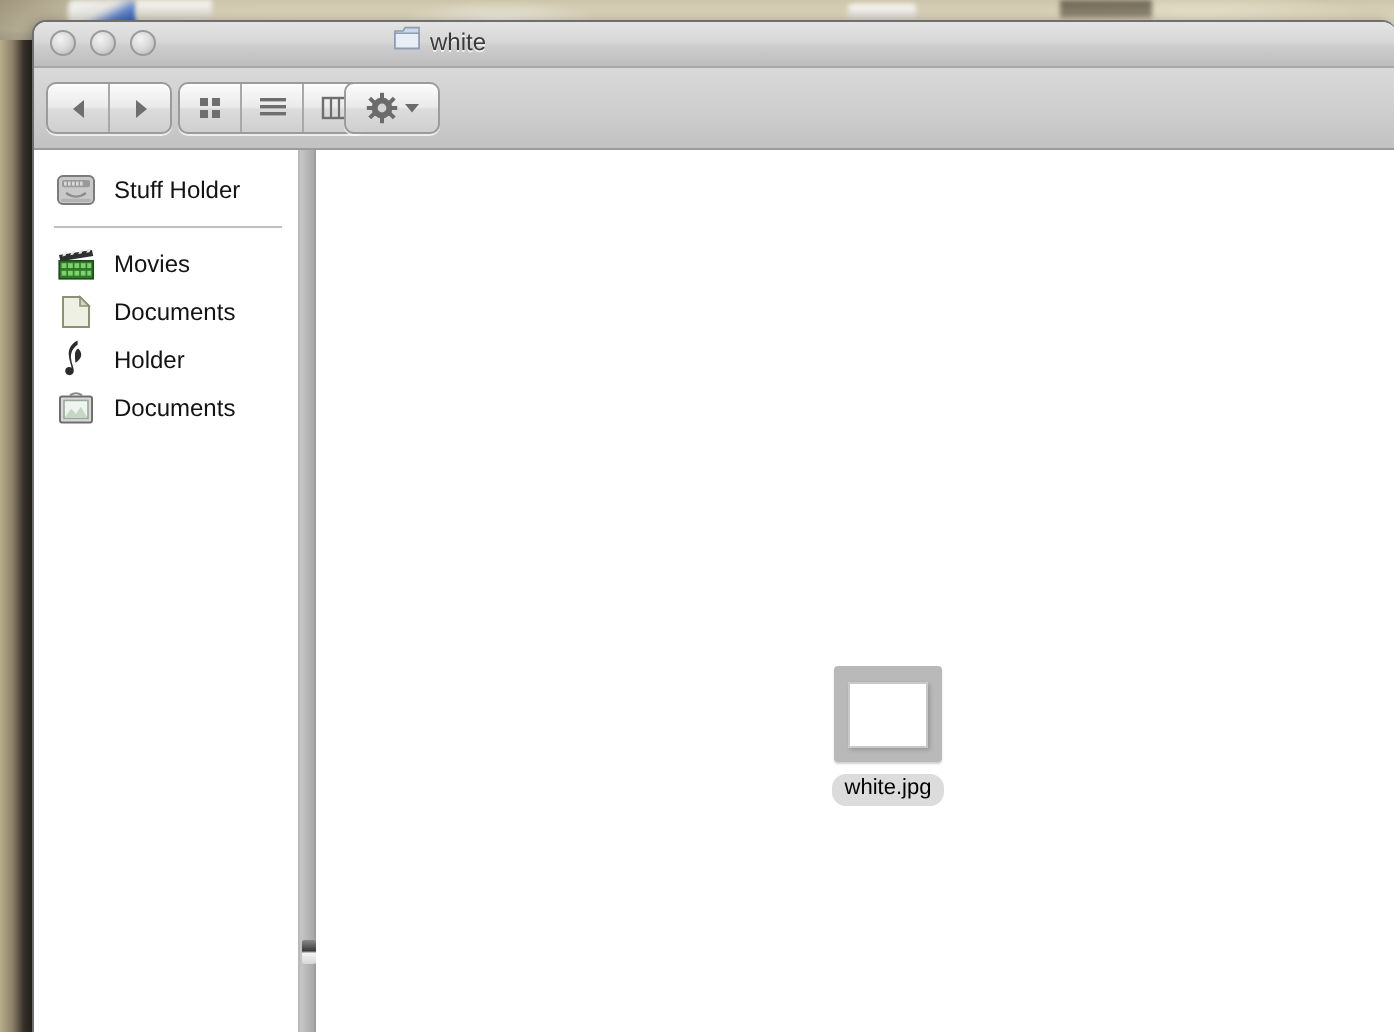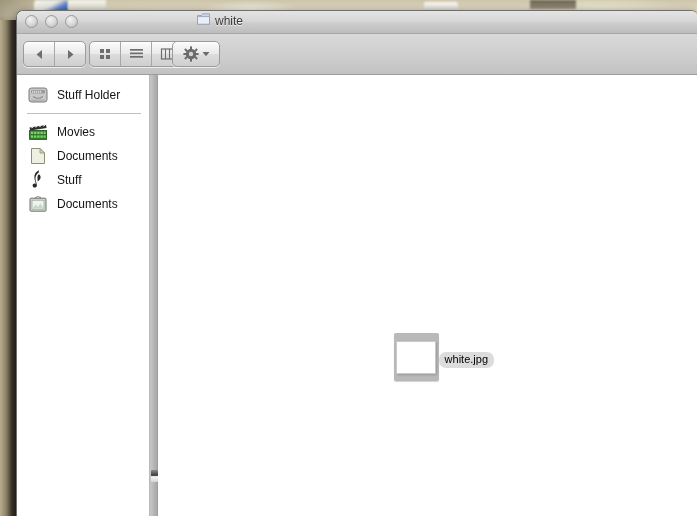--- a/index.html
+++ b/index.html
@@ -163,21 +163,21 @@
   .side-sep {
     height: 1px; margin: 6px 8px 6px 10px;
     background: #bfbfbf;
   }
   .side-icon { width: 22px; height: 20px; flex: 0 0 22px; display: block; }
 
   
   #file-item {
     position: absolute; left: 236px; top: 258px;
     width: 100px;
-    display: flex; flex-direction: row; align-items: center;
+    display: flex; flex-direction: column; align-items: center;
     cursor: default;
   }
   #file-thumb {
     width: 54px; height: 48px;
     background: #b9b9b9;
     border-radius: 2px;
     display: flex; align-items: center; justify-content: center;
     box-shadow: 0 1px 1px rgba(0,0,0,.18);
   }
   #file-thumb-inner {
@@ -355,21 +355,21 @@
       <div class="side-item">
         <span class="side-icon">
           <svg width="22" height="20" viewBox="0 0 22 20">
             <path d="M11.8 2.4 c-2.4 1.6 -3.5 4 -3.3 6.6 c.2 2.6 1.4 4.6 1.4 6.4 c0 1.4 -1 2.2 -2.1 2.2
                      c-1.3 0 -2.2 -1 -2.2 -2.1 c0 -1.2 .9 -2 2 -2 c.5 0 .9 .2 1.2 .4
                      c-.2 -1.6 -1.2 -3.6 -1.4 -6.3 c-.3 -3.2 1.2 -5.8 4.4 -7.4 Z
                      M12 4.2 c1.6 1.4 2.2 3.2 1 5 c-.6 .9 -1.5 1.6 -2.3 2.2 c-.2 -1.6 -.3 -3.2 -.2 -4.6
                      c.1 -1.2 .6 -2 1.5 -2.6 Z" fill="#2b2b2b"></path>
           </svg>
         </span>
-        <span>Stuff</span>
+        <span>Holder</span>
       </div>
 
       <div class="side-item">
         <span class="side-icon">
           <svg width="22" height="20" viewBox="0 0 22 20">
             <path d="M8 3.6 q3 -2 6 0" fill="none" stroke="#8a8a8a" stroke-width="1"></path>
             <rect x="3" y="4.2" width="16" height="13" rx="1" fill="#d9d9d9" stroke="#6f6f6f" stroke-width="1"></rect>
             <rect x="5" y="6.2" width="12" height="9" fill="#eef4ee" stroke="#9aa89a" stroke-width=".8"></rect>
             <path d="M5.4 14.6 L8.6 10.4 L11 13 L13.4 9.4 L16.6 14.6 Z" fill="#c6d7c4"></path>
           </svg>

